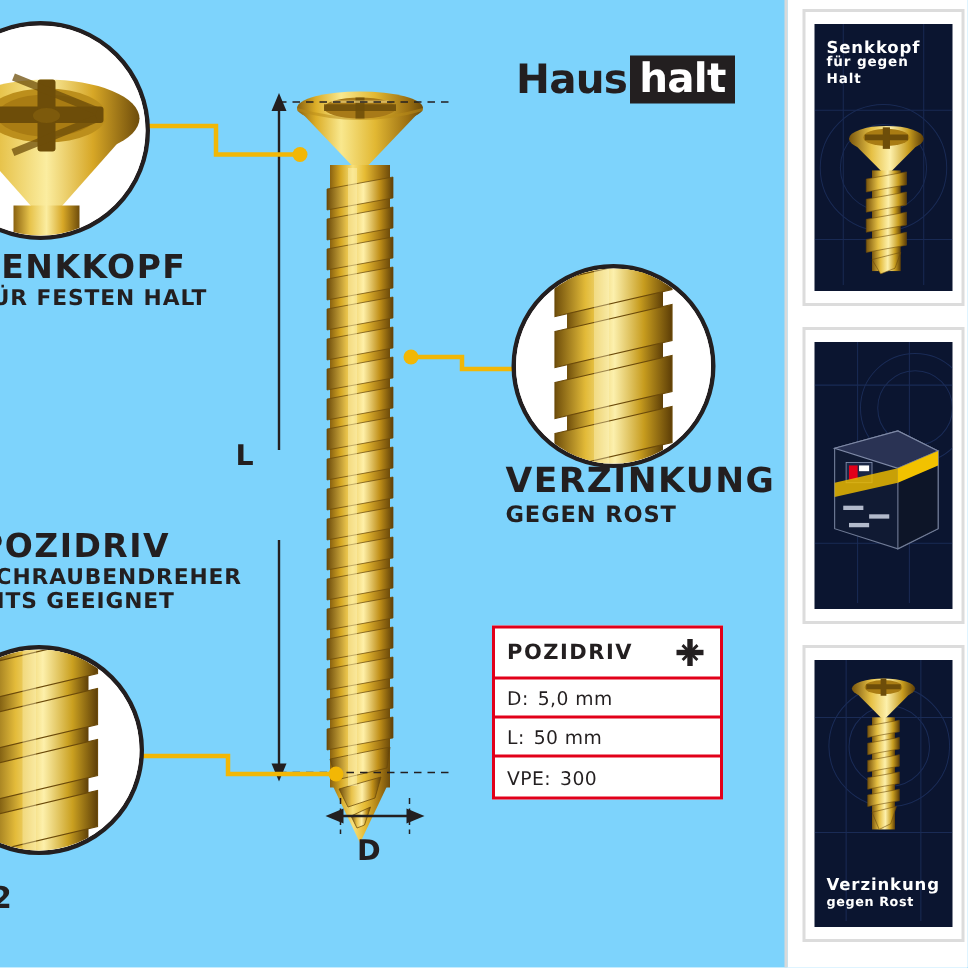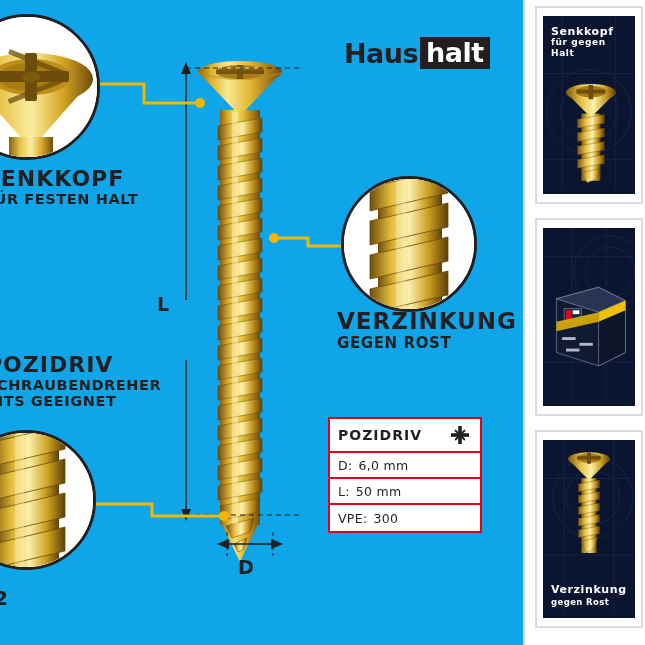--- a/index.html
+++ b/index.html
@@ -20,21 +20,21 @@
     position: absolute;
     inset: 0;
   }
 
   .main-panel {
     position: absolute;
     left: 0;
     top: 0;
     width: 525px;
     height: 645px;
-    background: #0ea5e9;
+    background: #7dd3fc;
     border-right: 2px solid #d9d9d9;
     box-sizing: border-box;
     overflow: hidden;
   }
 
   .side-col {
     position: absolute;
     left: 531px;
     top: 0;
     width: 114px;
@@ -465,21 +465,21 @@
               <rect x="1" y="8.2" width="18" height="3.6"></rect>
               <rect x="8.2" y="1" width="3.6" height="18"></rect>
               <rect x="3" y="9.1" width="14" height="1.9" transform="rotate(45 10 10)"></rect>
               <rect x="3" y="9.1" width="14" height="1.9" transform="rotate(-45 10 10)"></rect>
             </g>
           </svg>
         </span>
       </div>
       <div class="row">
         <span>D:</span>
-        <span style="margin-left:6px">6,0 mm</span>
+        <span style="margin-left:6px">5,0 mm</span>
       </div>
       <div class="row">
         <span>L:</span>
         <span style="margin-left:6px">50 mm</span>
       </div>
       <div class="row">
         <span>VPE:</span>
         <span style="margin-left:6px">300</span>
       </div>
     </div>

